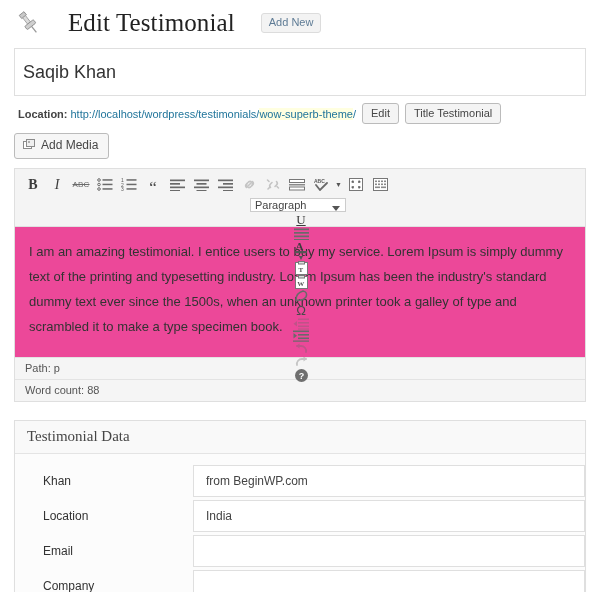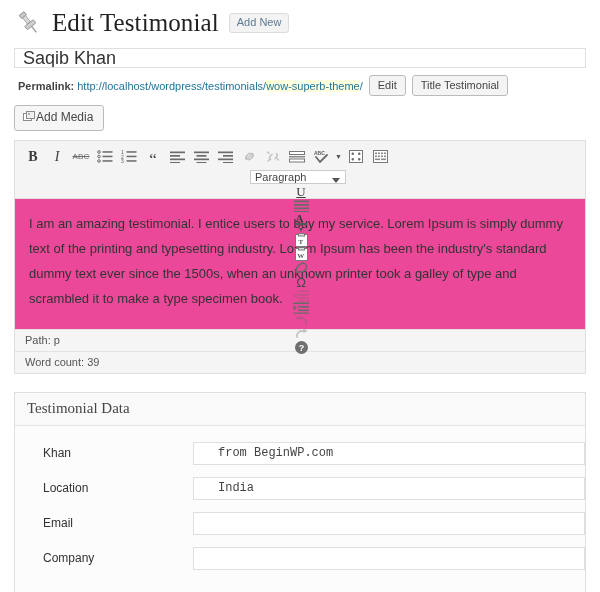--- a/index.html
+++ b/index.html
@@ -15,20 +15,21 @@
     color: #333;
     overflow: hidden;
   }
 
   
   .page-head {
     display: flex;
     align-items: center;
     padding: 8px 0 6px 14px;
     height: 30px;
+    gap: 16px;
   }
   .pin-icon {
     width: 30px;
     height: 30px;
     flex: 0 0 30px;
     position: relative;
     margin-right: 8px;
   }
   .page-title {
     font-family: "Liberation Serif", serif;
@@ -51,21 +52,21 @@
     display: inline-block;
   }
 
   
   .title-wrap {
     padding: 4px 14px 0 14px;
   }
   .title-input {
     box-sizing: border-box;
     width: 572px;
-    height: 20px;
+    height: 48px;
     font-family: "Liberation Sans", sans-serif;
     font-size: 18px;
     color: #333;
     padding: 3px 8px;
     border: 1px solid #dfdfdf;
     background: #fff;
     outline: none;
     border-radius: 0;
   }
 
@@ -102,20 +103,21 @@
     display: inline-block;
   }
 
   
   .media-row {
     padding: 9px 0 0 14px;
   }
   .add-media-btn {
     display: inline-flex;
     align-items: center;
+    gap: 5px;
     font-size: 12px;
     color: #464646;
     background: #f6f6f6;
     border: 1px solid #bbb;
     border-radius: 3px;
     padding: 4px 10px 5px 8px;
     line-height: 1.2;
   }
   .media-glyph {
     width: 13px; height: 12px;
@@ -237,27 +239,27 @@
   }
   .field-label {
     width: 150px;
     flex: 0 0 150px;
     font-size: 12px;
     color: #333;
   }
   .field-input {
     box-sizing: border-box;
     width: 430px;
-    height: 23px;
+    height: 32px;
     border: 1px solid #dfdfdf;
     background: #fff;
-    font-family: Liberation Mono, monospace;
+    font-family: Liberation Sans, sans-serif;
     font-size: 12px;
     color: #444;
-    padding: 2px 24px;
+    padding: 2px 12px;
     outline: none;
     border-radius: 0;
   }
 </style>
 </head>
 <body>
 
 <div class="page-head">
   <span class="pin-icon">
     <svg width="30" height="30" viewBox="0 0 30 30">
@@ -271,21 +273,21 @@
   </span>
   <span class="page-title">Edit Testimonial</span>
   <a class="add-new-btn" href="#">Add New</a>
 </div>
 
 <div class="title-wrap">
   <input class="title-input" type="text" value="Saqib Khan" style="">
 </div>
 
 <div class="permalink-row">
-  <span class="permalink-label">Permalink:</span>
+  <span class="permalink-label">Location:</span>
   <span class="permalink-url">http://localhost/wordpress/testimonials/</span>
     <span class="permalink-slug">wow-superb-theme</span>
     <span class="permalink-url">/</span>
   <span class="pl-btn">Edit</span>
   <span class="pl-btn">Title Testimonial</span>
 </div>
 
 <div class="media-row">
   <span class="add-media-btn">
     <span class="media-glyph">
@@ -488,21 +490,21 @@
         </svg>
       </span>
     </div>
   </div>
 
   <div class="editor-body">
     <p>I am an amazing testimonial. I entice users to buy my service. Lorem Ipsum is simply dummy text of the printing and typesetting industry. Lorem Ipsum has been the industry's standard dummy text ever since the 1500s, when an unknown printer took a galley of type and scrambled it to make a type specimen book.</p>
   </div>
 
   <div class="status-bar">Path: p</div>
-  <div class="status-bar second">Word count: 39</div>
+  <div class="status-bar second">Word count: 88</div>
 </div>
 
 <div class="metabox">
   <div class="metabox-head">Testimonial Data</div>
   <div class="metabox-body">
 
     <div class="field-row">
       <span class="field-label">Khan</span>
       <input class="field-input" type="text" value="from BeginWP.com" style="">
     </div>

